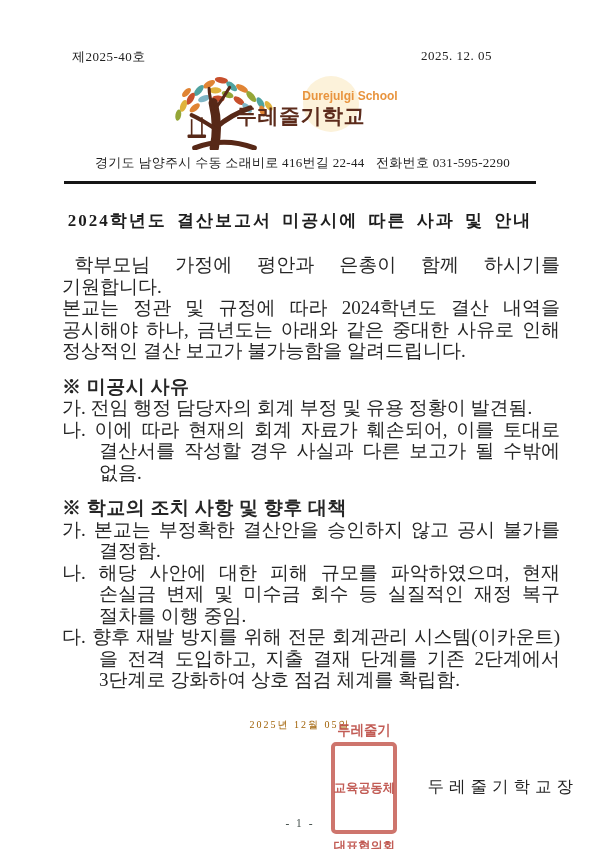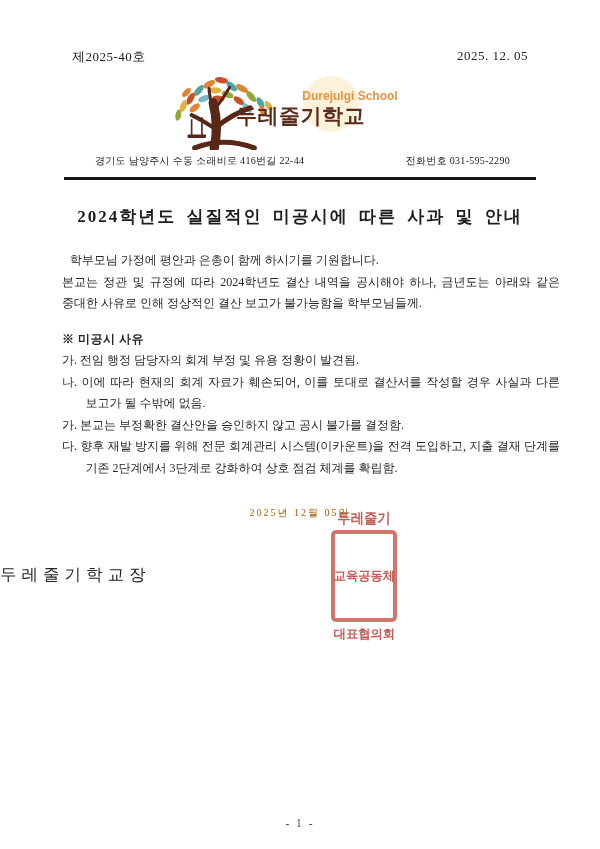--- a/index.html
+++ b/index.html
@@ -9,21 +9,21 @@
     width:600px; height:849px;
     margin:0 auto;
     background:#ffffff;
     font-family:"Liberation Serif","DejaVu Serif",serif;
     color:#2b2b2b;
     overflow:hidden;
   }
   
   .doc-header {
     display:flex; justify-content:space-between;
-    padding:48px 72px 0 72px;
+    padding:48px 108px 0 72px;
     font-size:13px; letter-spacing:0.5px; color:#222;
   }
   
   .logo-wrap { position:relative; width:260px; height:74px; margin:10px auto 0; }
   .tree-svg { position:absolute; left:0; top:-2px; width:108px; height:76px; }
   .badge-circle {
     position:absolute; left:133px; top:0px; width:56px; height:56px;
     border-radius:50%; background:#fcf2da;
   }
   .badge-text {
@@ -33,53 +33,53 @@
   }
   .school-name {
     position:absolute; left:66px; top:26px; z-index:2;
     font-size:21px; font-weight:bold; color:#5c2b1b;
     white-space:nowrap; letter-spacing:0.5px;
   }
   
   .addr-row {
     display:flex; justify-content:space-between;
     padding:4px 90px 0 95px;
-    font-size:10px; color:#222; letter-spacing:0.3px;
+    font-size:13px; color:#222; letter-spacing:0.3px;
   }
   .rule {
     border:none; border-top:3px solid #161616;
     margin:9px 64px 0 64px;
   }
   .doc-title {
     margin-top:25px;
     text-align:center; font-weight:bold;
     font-size:17px; letter-spacing:2px; color:#1d1d1d;
     word-spacing:4px;
   }
   
   .body {
     padding:0 40px 0 62px;
     margin-top:22px;
-    font-size:12px; line-height:21.5px;
+    font-size:19px; line-height:21.5px;
     text-align:justify; color:#262626;
     word-break:keep-all;
   }
   .indent1 { text-indent:0.65em; }
   .sec-head { font-weight:bold; margin-top:14px; letter-spacing:0.5px; }
   .hang { padding-left:1.95em; text-indent:-1.95em; }
   .para-gap { margin-top:13px; }
   
   .date-line {
     margin-top:27px; text-align:center;
     font-size:10px; letter-spacing:2px; color:#a16207;
   }
   .sign-area { position:relative; height:130px; margin-top:8px; }
   .signer {
     position:absolute; left:0; right:22px; top:36px;
-    text-align:left; font-size:16.5px; letter-spacing:5px; color:#222;
+    text-align:right; font-size:16.5px; letter-spacing:5px; color:#222;
   }
   .stamp {
     position:absolute; left:331px; top:2px;
     width:66px; height:92px;
     border:4px solid rgba(194,82,72,0.8);
     border-radius:5px;
     display:flex; flex-direction:column; justify-content:center; align-items:center;
     color:rgba(186,70,62,0.88);
     font-weight:bold;
     font-family:"Liberation Sans","DejaVu Sans",sans-serif;
@@ -151,31 +151,33 @@
     <div class="school-name">두레줄기학교</div>
   </div>
 
   <div class="addr-row">
     <span>경기도 남양주시 수동 소래비로 416번길 22-44</span>
     <span>전화번호 031-595-2290</span>
   </div>
 
   <hr class="rule">
 
-  <div class="doc-title">2024학년도 실질적인 미공시에 따른 사과 및 안내</div>
+  <div class="doc-title">2024학년도 결산보고서 미공시에 따른 사과 및 안내</div>
 
   <div class="body">
     <p class="indent1">학부모님 가정에 평안과 은총이 함께 하시기를 기원합니다.</p>
-    <p>본교는 정관 및 규정에 따라 2024학년도 결산 내역을 공시해야 하나, 금년도는 아래와 같은 중대한 사유로 인해 정상적인 결산 보고가 불가능함을 학부모님들께.</p>
+    <p>본교는 정관 및 규정에 따라 2024학년도 결산 내역을 공시해야 하나, 금년도는 아래와 같은 중대한 사유로 인해 정상적인 결산 보고가 불가능함을 알려드립니다.</p>
 
     <p class="sec-head">※ 미공시 사유</p>
     <p class="hang">가. 전임 행정 담당자의 회계 부정 및 유용 정황이 발견됨.</p>
     <p class="hang">나. 이에 따라 현재의 회계 자료가 훼손되어, 이를 토대로 결산서를 작성할 경우 사실과 다른 보고가 될 수밖에 없음.</p>
 
+    <p class="sec-head">※ 학교의 조치 사항 및 향후 대책</p>
     <p class="hang">가. 본교는 부정확한 결산안을 승인하지 않고 공시 불가를 결정함.</p>
+    <p class="hang">나. 해당 사안에 대한 피해 규모를 파악하였으며, 현재 손실금 변제 및 미수금 회수 등 실질적인 재정 복구 절차를 이행 중임.</p>
     <p class="hang">다. 향후 재발 방지를 위해 전문 회계관리 시스템(이카운트)을 전격 도입하고, 지출 결재 단계를 기존 2단계에서 3단계로 강화하여 상호 점검 체계를 확립함.</p>
 
   </div>
 
   <div class="date-line">2025년 12월 05일</div>
 
   <div class="sign-area">
     <div class="signer">두레줄기학교장</div>
     <div class="stamp">
       <div class="stamp-row r1">두레줄기</div>

